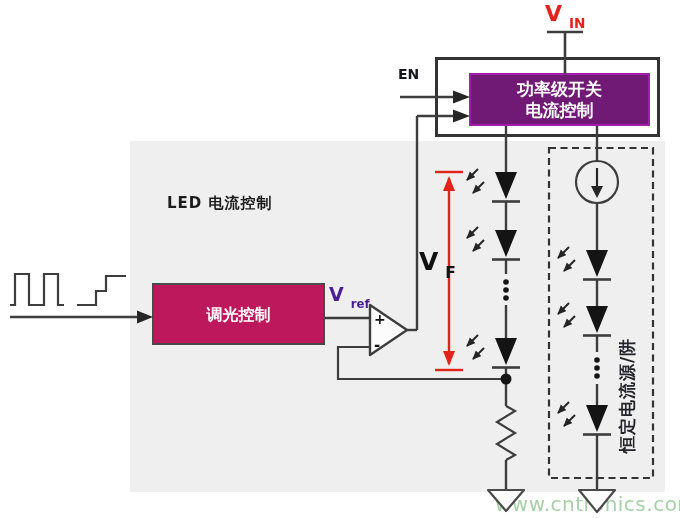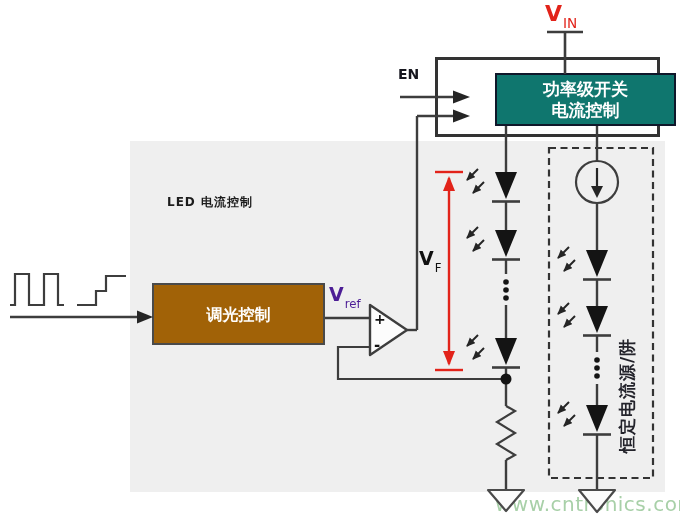--- a/index.html
+++ b/index.html
@@ -2,31 +2,31 @@
 <html><head>
 <meta charset="utf-8">
 <style>
   html,body{margin:0;padding:0;background:#ffffff;}
   #stage{position:relative;width:680px;height:518px;background:#ffffff;overflow:hidden;
          font-family:"DejaVu Sans","Liberation Sans",sans-serif;}
   .panel{position:absolute;left:130px;top:141px;width:535px;height:351px;background:#efefef;}
   .box{position:absolute;box-sizing:border-box;display:flex;flex-direction:column;
        align-items:center;justify-content:center;text-align:center;}
   .outer-box{left:435px;top:57px;width:225px;height:80px;background:#ffffff;border:3px solid #333333;}
-  .inner-box{left:495px;top:73px;width:181px;height:53px;background:#0f766e;border:2px solid #0f172a;
+  .inner-box{left:469px;top:73px;width:181px;height:53px;background:#701a75;border:2px solid #a21caf;
              color:#ffffff;font-weight:bold;font-size:17px;line-height:21px;}
-  .dim-box{left:152px;top:283px;width:173px;height:62px;background:#a16207;border:2px solid #4a4a4a;
+  .dim-box{left:152px;top:283px;width:173px;height:62px;background:#be185d;border:2px solid #4a4a4a;
            color:#ffffff;font-weight:bold;font-size:16px;line-height:21px;}
   .lbl{position:absolute;font-weight:bold;color:#1a1a1a;white-space:nowrap;}
-  .lbl sub{font-size:62%;font-weight:normal;position:relative;bottom:-2px;left:1px;}
+  .lbl sub{font-size:62%;font-weight:bold;position:relative;bottom:-2px;left:7px;}
   .vin{left:545px;top:1px;font-size:22px;color:#e2231a;}
   .en{left:398px;top:66px;font-size:14px;color:#16161e;}
   .vref{left:329px;top:283px;font-size:19px;color:#4c1d95;}
-  .vf{left:419px;top:247px;font-size:19px;color:#111111;}
-  .title{left:167px;top:194px;font-size:12px;color:#1c1c1c;letter-spacing:1px;text-align:center;}
+  .vf{left:419px;top:247px;font-size:25px;color:#111111;}
+  .title{left:167px;top:194px;font-size:15px;color:#1c1c1c;letter-spacing:1px;text-align:center;}
   .sink-label{position:absolute;left:547px;top:384px;width:160px;text-align:center;
               transform:rotate(-90deg);transform-origin:50% 50%;
               font-size:17px;font-weight:bold;color:#23232b;letter-spacing:1px;white-space:nowrap;}
   .watermark{position:absolute;left:495px;top:492px;font-size:20px;color:#a8d0a8;
              letter-spacing:0.5px;white-space:nowrap;}
   svg{position:absolute;left:0;top:0;}
 </style>
 </head>
 <body>
 

